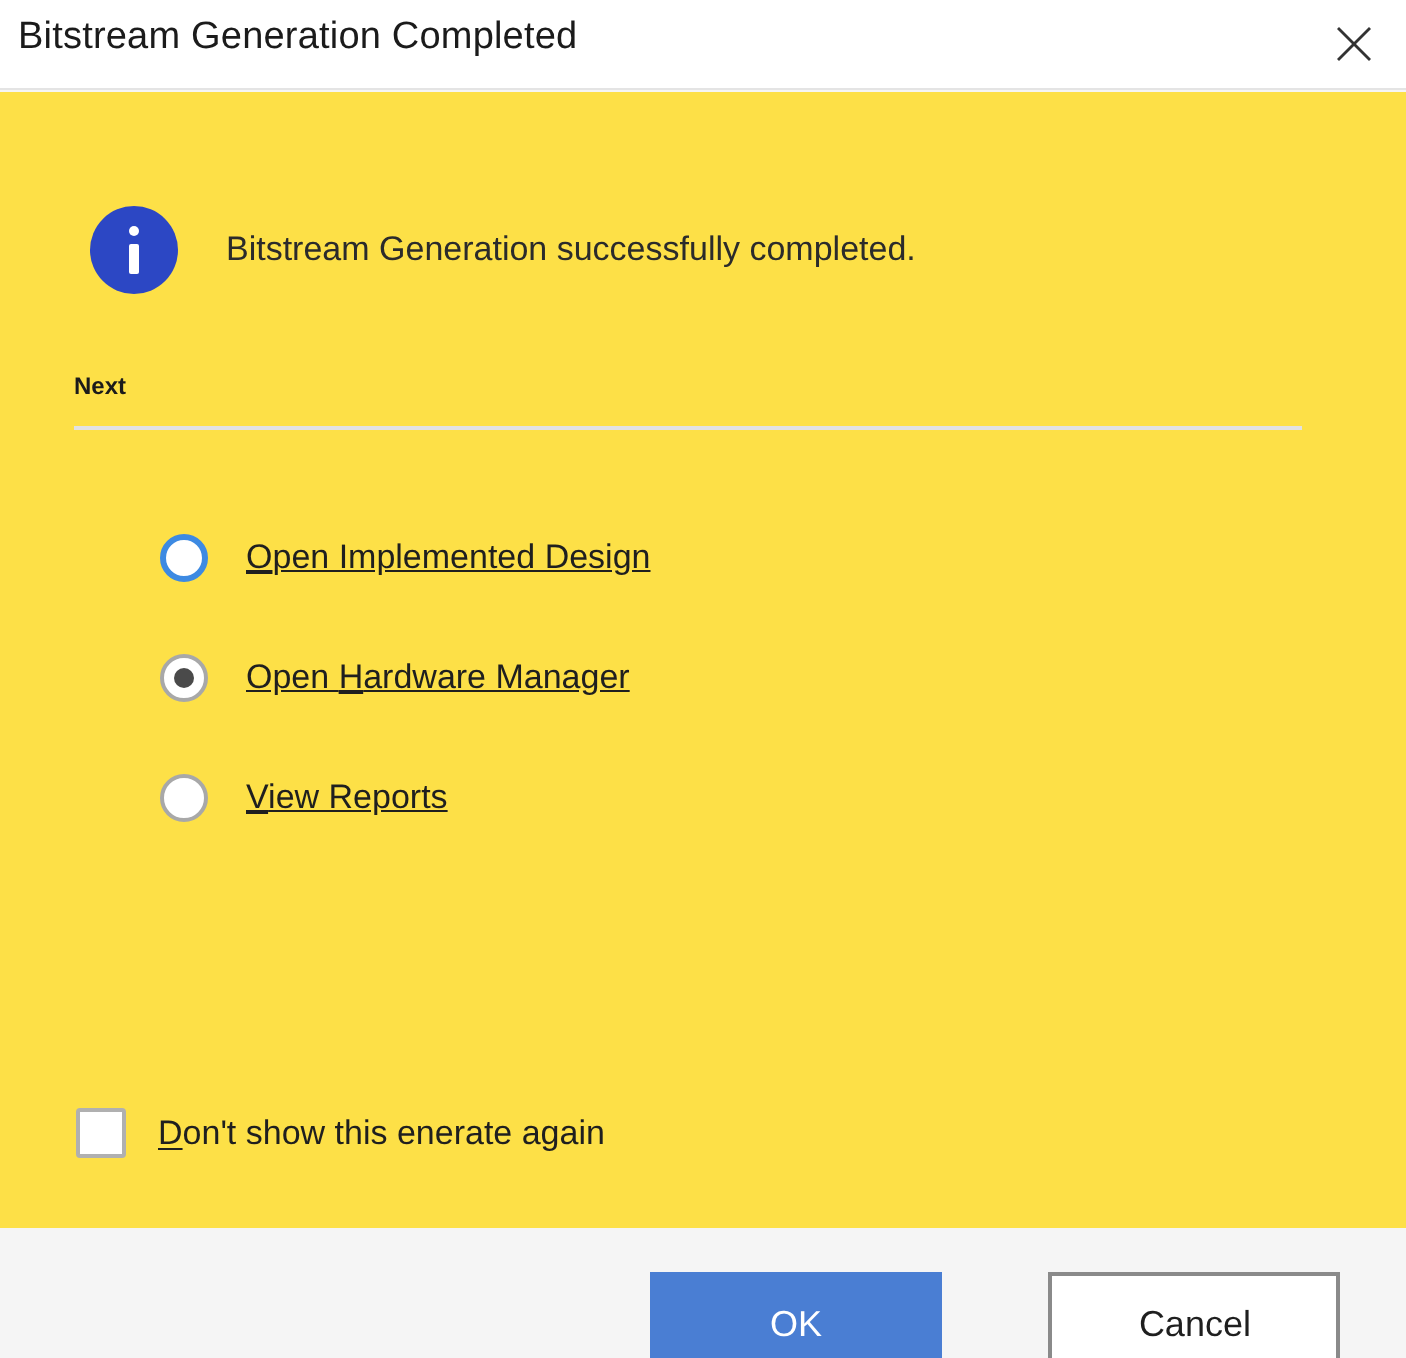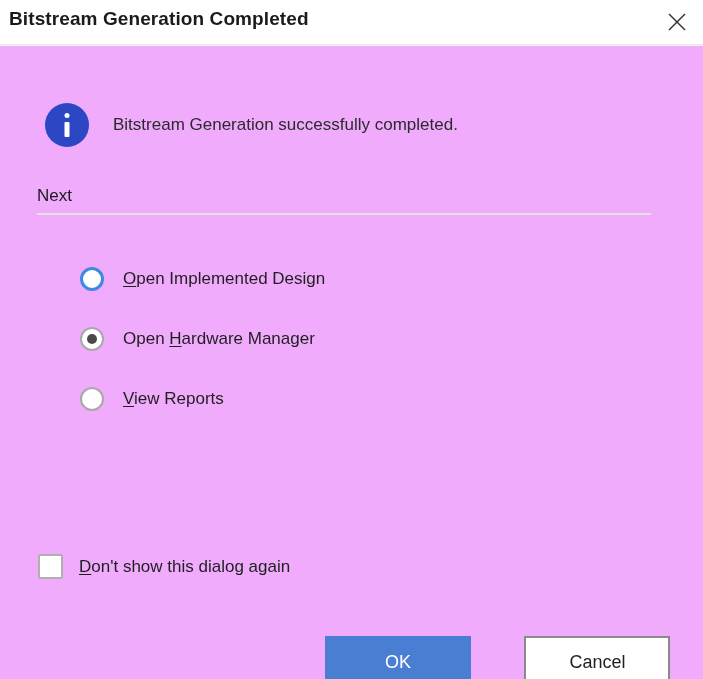--- a/index.html
+++ b/index.html
@@ -26,21 +26,21 @@
     height: 45px;
     background: #ffffff;
     border-bottom: 1px solid #e4e4e4;
     box-sizing: border-box;
   }
   .title-text {
     position: absolute;
     left: 9px;
     top: 8px;
     font-size: 19px;
-    font-weight: 700;
+    font-weight: 400;
     color: #1b1b1b;
     letter-spacing: 0.1px;
     white-space: nowrap;
   }
   .close-btn {
     position: absolute;
     right: 0px;
     top: 0px;
     width: 52px;
     height: 44px;
@@ -53,22 +53,22 @@
     cursor: default;
   }
   .close-btn svg { display: block; }
 
   
   .body {
     position: absolute;
     left: 0;
     top: 46px;
     width: 703px;
-    height: 633px;
-    background: #f0abfc;
+    height: 568px;
+    background: #fde047;
   }
 
   
   .msg-row {
     position: absolute;
     left: 45px;
     top: 57px;
     display: flex;
     align-items: center;
   }
@@ -107,22 +107,22 @@
     font-size: 17px;
     color: #2b2b2b;
     white-space: nowrap;
   }
 
   
   .next-heading {
     position: absolute;
     left: 37px;
     top: 140px;
-    font-size: 17px;
-    font-weight: normal;
+    font-size: 12px;
+    font-weight: bold;
     color: #1b1b1b;
   }
   .next-rule {
     position: absolute;
     left: 37px;
     top: 167px;
     width: 614px;
     height: 2px;
     background: #e2e2e2;
   }
@@ -161,20 +161,21 @@
     width: 10px;
     height: 10px;
     border-radius: 50%;
     background: #4a4a4a;
   }
   .radio-label {
     margin-left: 19px;
     font-size: 17px;
     color: #1f1f1f;
     white-space: nowrap;
+    text-decoration: underline;
   }
 
   
   .check-row {
     position: absolute;
     left: 38px;
     top: 508px;
     display: flex;
     align-items: center;
   }
@@ -268,21 +269,21 @@
     <div class="radio-row">
       <span class="radio-mark"></span>
       <span class="radio-label"><span class="mn">V</span><span>iew Reports</span></span>
     </div>
 
 
   </div>
 
   <div class="check-row">
     <span class="check-mark"></span>
-    <span class="check-label"><span class="mn">D</span><span>on't show this dialog again</span></span>
+    <span class="check-label"><span class="mn">D</span><span>on't show this enerate again</span></span>
   </div>
 
   <div class="btn-row">
     <button class="btn btn-ok">OK</button>
     <button class="btn btn-cancel">Cancel</button>
   </div>
 
 </div>
 
 </body></html>

